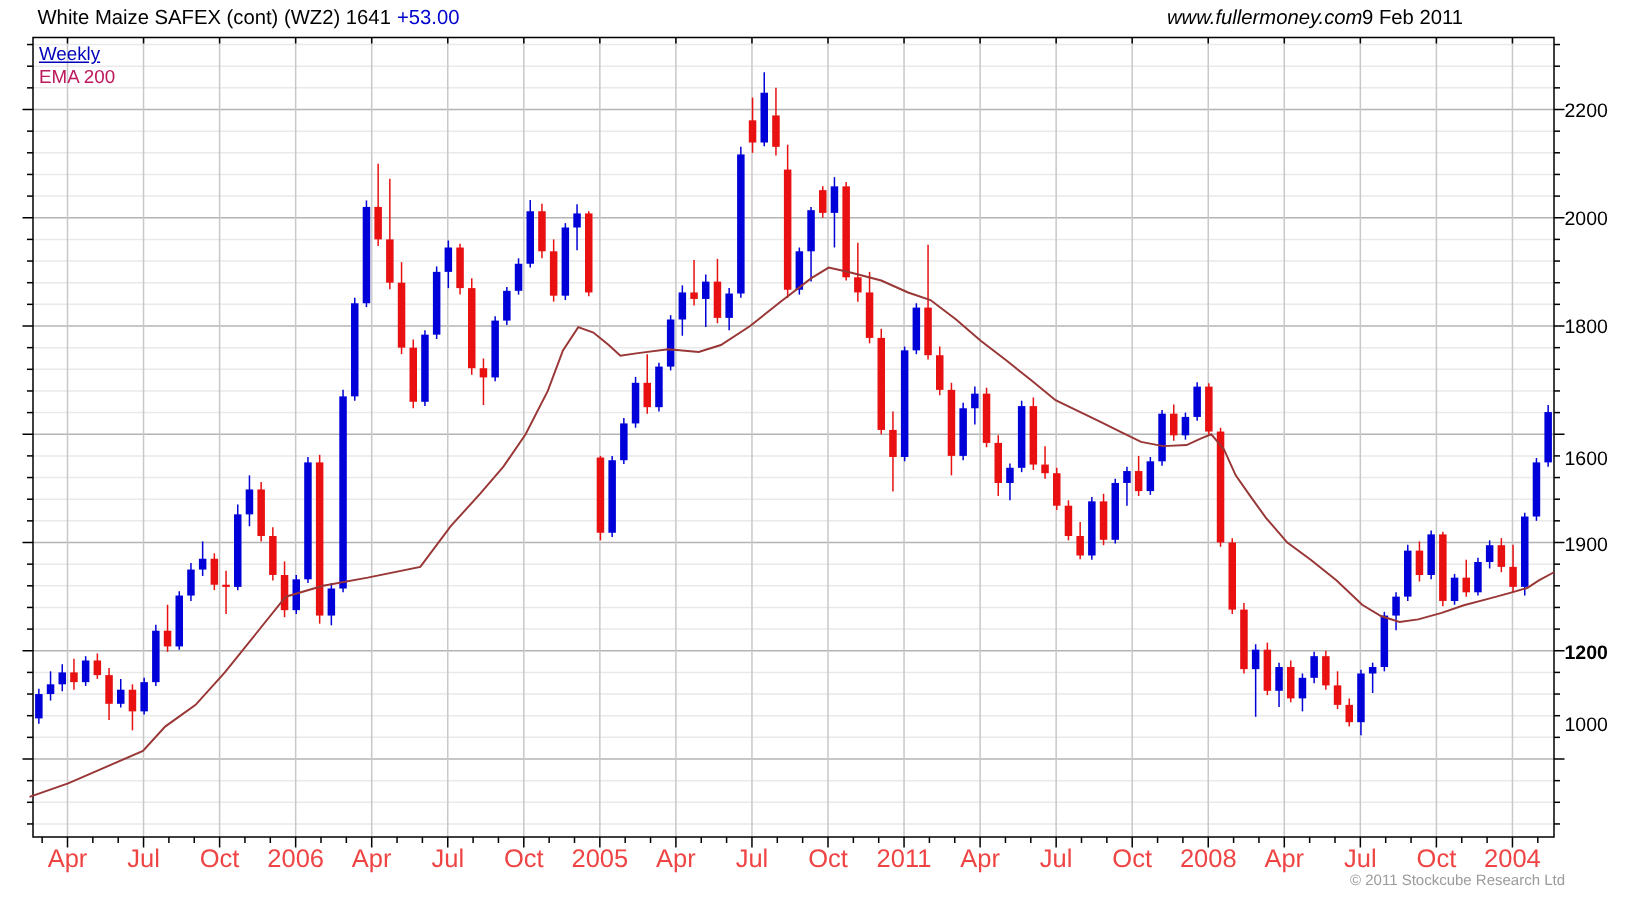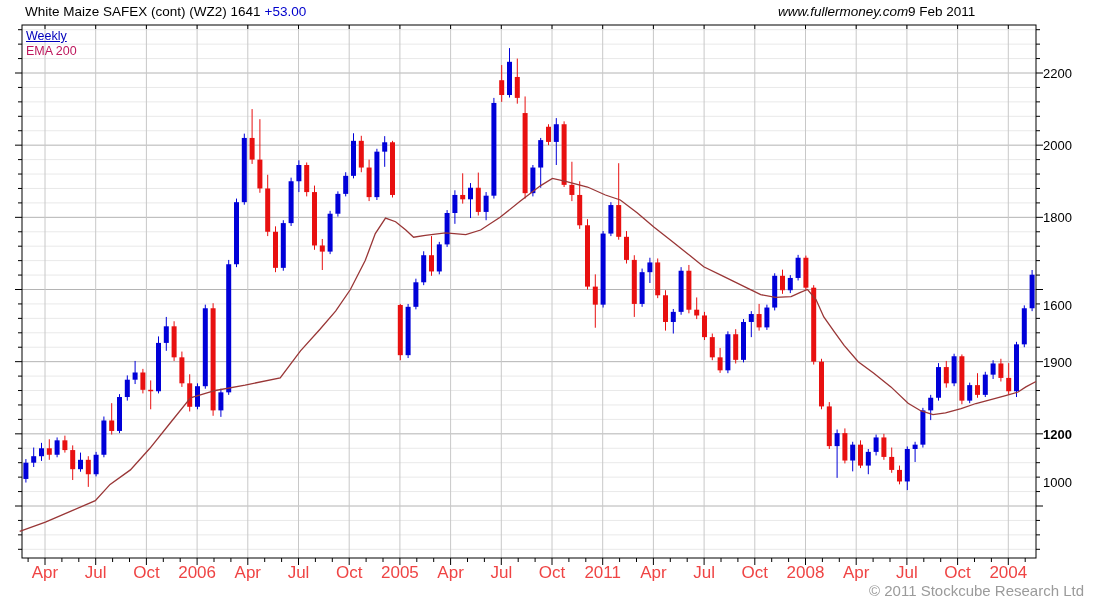--- a/index.html
+++ b/index.html
@@ -9,21 +9,21 @@
   .hdr{position:absolute;top:4px;font-size:13.5px;color:#000;white-space:nowrap;}
   #title{left:25px;}
   #title .chg{margin-left:4px;}
   #site{left:778px;font-style:italic;}
   #date{left:908px;}
   .legend{position:absolute;left:26px;font-size:12.5px;white-space:nowrap;}
   #legend-tf{top:29px;}
   #legend-ema{top:44px;}
   .ylab{position:absolute;left:1043px;font-size:13px;color:#000;}
   .xlab{position:absolute;top:563px;font-size:17px;color:#ef4444;transform:translateX(-50%);}
-  #copyright{position:absolute;left:869px;top:582px;font-size:15px;color:#9b9b9b;}
+  #copyright{position:absolute;left:900px;top:582px;font-size:10px;color:#9b9b9b;}
 </style>
 </head>
 <body>
 <div id="page">
 
 <svg id="chart-svg" width="1100" height="600">
       <g>
         <line x1="22" x2="1036" y1="549.3" y2="549.3" stroke="#e9e9e9" stroke-width="1"></line>
         <line x1="22" x2="1036" y1="534.8666666666667" y2="534.8666666666667" stroke="#e9e9e9" stroke-width="1"></line>
         <line x1="22" x2="1036" y1="520.4333333333334" y2="520.4333333333334" stroke="#e9e9e9" stroke-width="1"></line>

